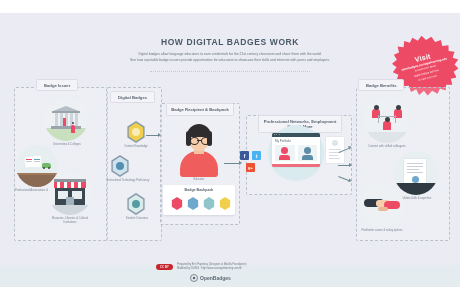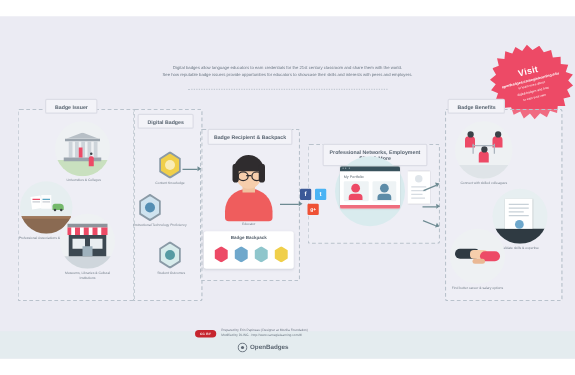--- a/index.html
+++ b/index.html
@@ -133,20 +133,21 @@
   #ob-logo{position:absolute;left:190px;top:261px;width:8px;height:8px;}
   #ob-text{position:absolute;left:200px;top:262px;font-size:5px;color:#5d6873;font-weight:bold;}
 
   .dotline{position:absolute;border-top:1px dotted #c3cad3;}
 </style>
 </head>
 <body>
 
 <div id="poster">
 
+  <div class="title">HOW DIGITAL BADGES WORK</div>
   <div class="sub l1">Digital badges allow language educators to earn credentials for the 21st century classroom and share them with the world.</div>
   <div class="sub l2">See how reputable badge issuers provide opportunities for educators to showcase their skills and interests with peers and employers.</div>
 
   <div class="dotline" style="left:150px;top:58px;width:160px;"></div>
 
   <div id="burst"></div>
   <div id="bursttext">
     <div class="bt-visit">Visit</div>
     <div class="bt-url">openbadges.carnegielearning.edu</div>
     <div class="bt-line">to learn more about</div>

